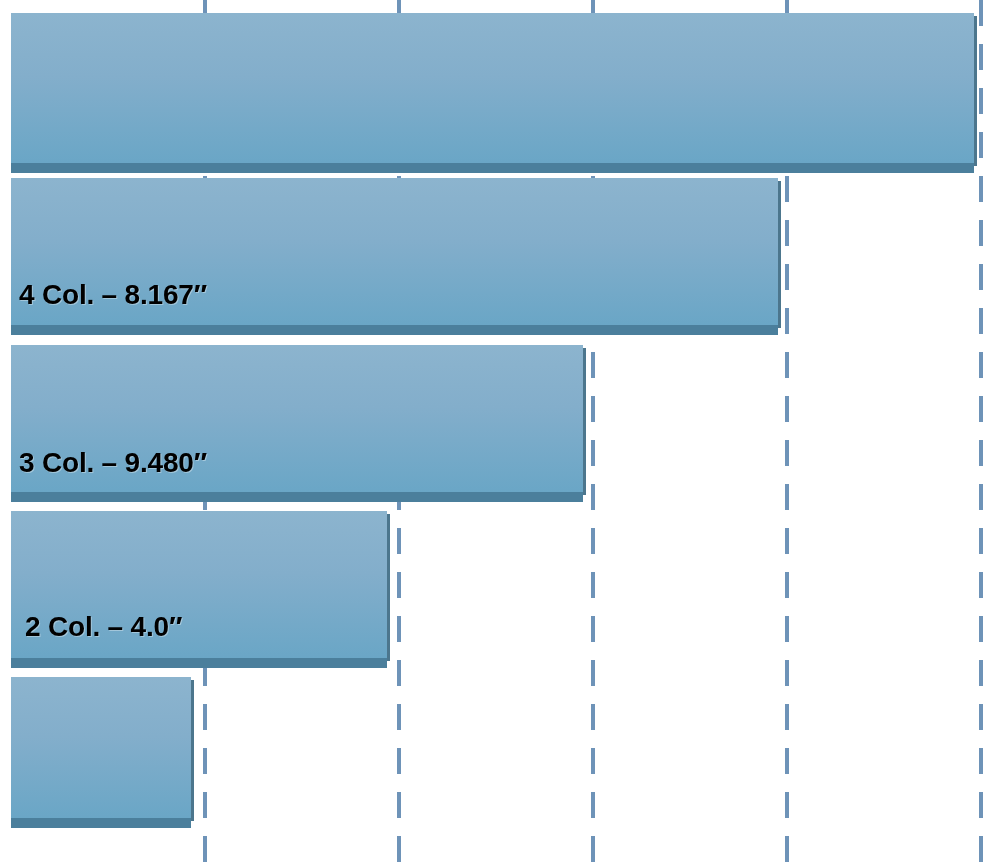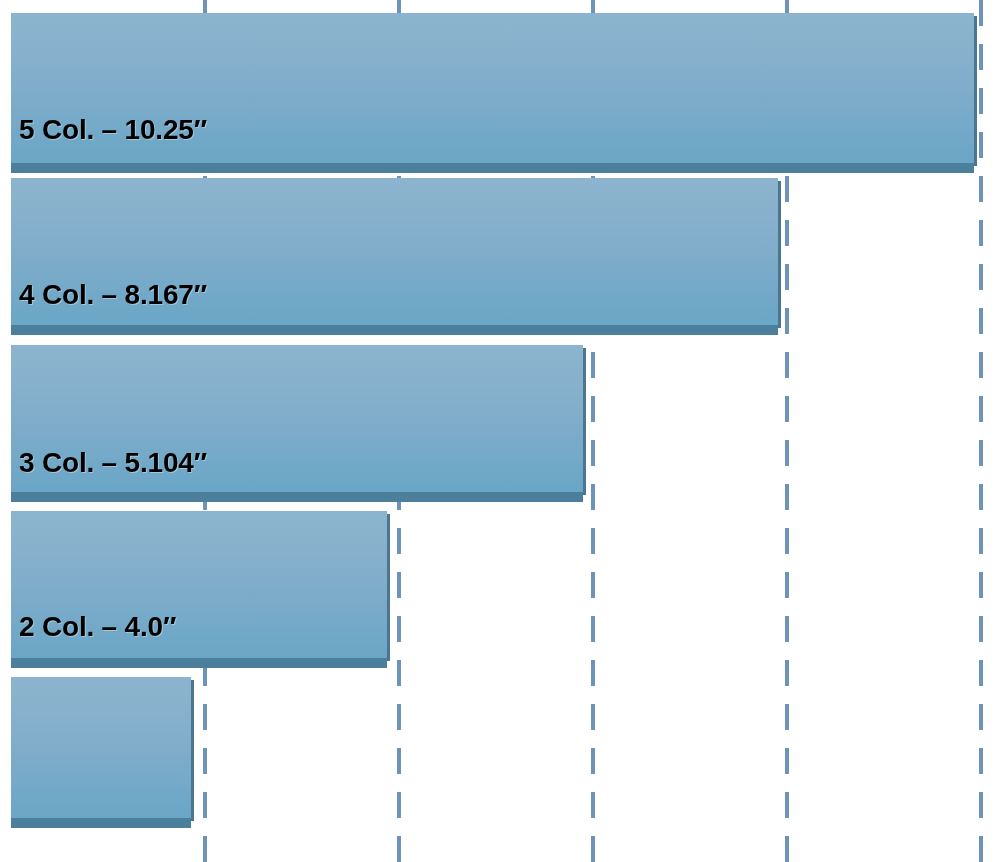--- a/index.html
+++ b/index.html
@@ -92,35 +92,34 @@
       <div class="gridline" style="left: 591px;"></div>
       <div class="gridline" style="left: 785px;"></div>
       <div class="gridline" style="left: 979px;"></div>
     </div>
 
   <div id="plot">
       <div class="bar-row" style="top: 13px; height: 150px; width: 1004px;">
         <div class="bar" style="width: 963px;"></div>
       </div>
       <div class="bar-underline" style="top: 163px; width: 963px;"></div>
-      <div class="bar-label" style="top: 114px;">5 Col. – 10.25″</div>
       <div class="bar-row" style="top: 178px; height: 147px; width: 1004px;">
         <div class="bar" style="width: 767px;"></div>
       </div>
       <div class="bar-underline" style="top: 325px; width: 767px;"></div>
       <div class="bar-label" style="top: 279px;">4 Col. – 8.167″</div>
       <div class="bar-row" style="top: 345px; height: 147px; width: 1004px;">
         <div class="bar" style="width: 572px;"></div>
       </div>
       <div class="bar-underline" style="top: 492px; width: 572px;"></div>
-      <div class="bar-label" style="top: 447px;">3 Col. – 5.104″</div>
+      <div class="bar-label" style="top: 447px;">3 Col. – 9.480″</div>
       <div class="bar-row" style="top: 511px; height: 147px; width: 1004px;">
         <div class="bar" style="width: 376px;"></div>
       </div>
       <div class="bar-underline" style="top: 658px; width: 376px;"></div>
-      <div class="bar-label" style="top: 611px;">2 Col. – 4.0″</div>
+      <div class="bar-label" style="top: 611px; margin-left: 6px;">2 Col. – 4.0″</div>
       <div class="bar-row" style="top: 677px; height: 141px; width: 1004px;">
         <div class="bar" style="width: 180px;"></div>
       </div>
       <div class="bar-underline" style="top: 818px; width: 180px;"></div>
     </div>
 
 </div>
 
 </body></html>

